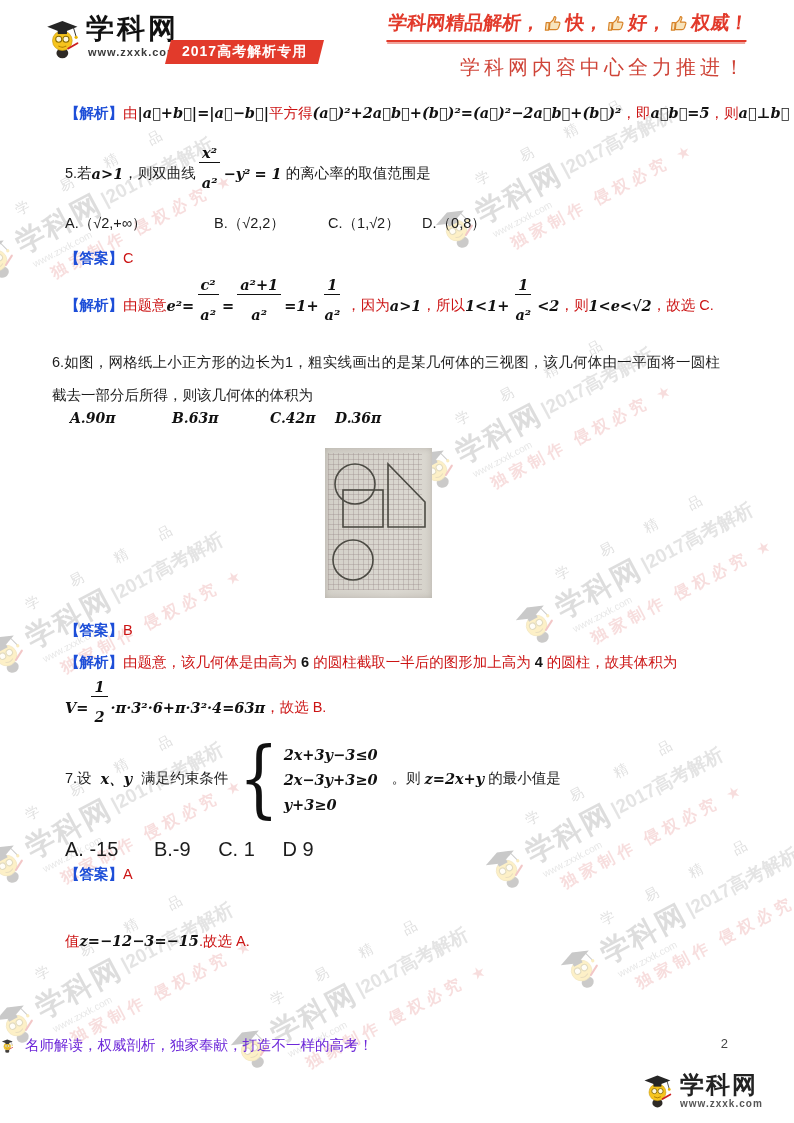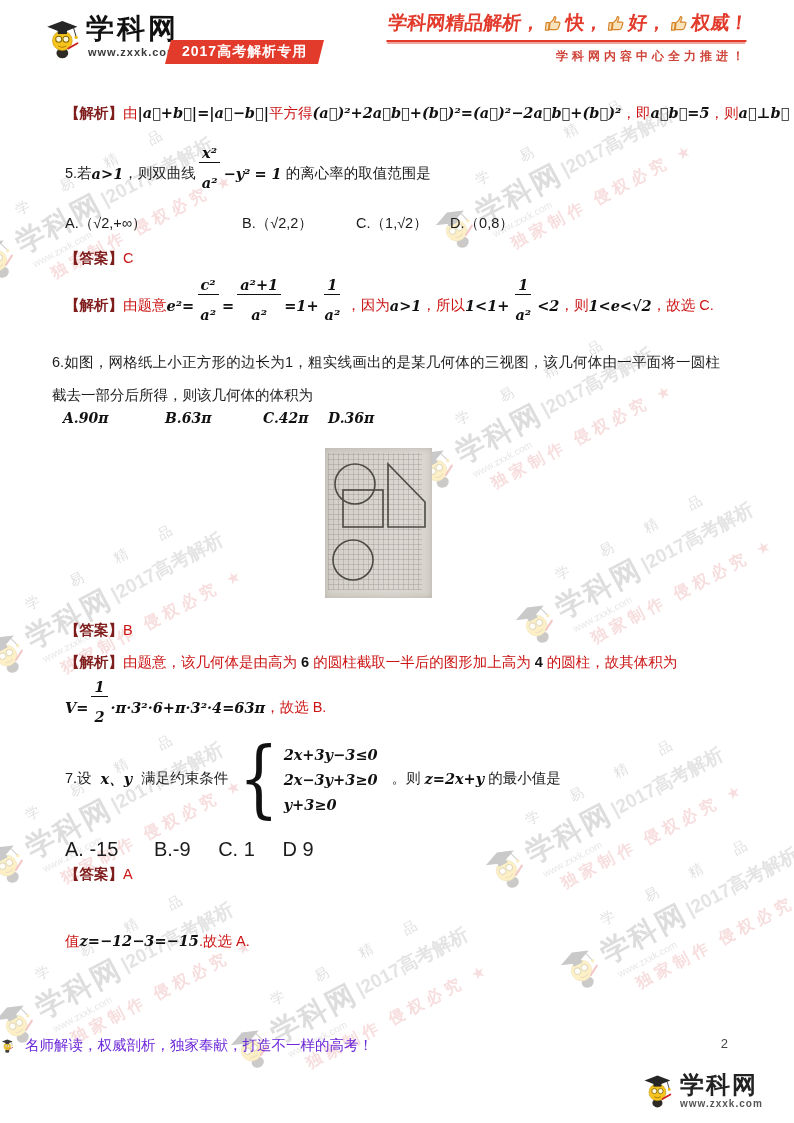--- a/index.html
+++ b/index.html
@@ -1,42 +1,42 @@
 <!DOCTYPE html>
 <html><head>
 <meta charset="utf-8">
 <style>
   html,body{margin:0;padding:0;background:#888;}
   .page{position:relative;width:794px;height:1123px;background:#ffffff;overflow:hidden;
         font-family:"Liberation Sans","DejaVu Sans",sans-serif;color:#1c1c1c;}
   
   .line{position:absolute;white-space:nowrap;font-size:14.5px;line-height:1.5;z-index:2;}
   .red{color:#cc1414;}
-  .lab{color:#7f1d1d;}
+  .lab{color:#1d4ed8;}
   .blk{color:#141414;}
   .m{font-family:"DejaVu Serif","Liberation Serif",serif;font-style:italic;font-weight:bold;color:#111;}
   .frac{display:inline-flex;flex-direction:column;align-items:center;vertical-align:middle;
         line-height:1.15;margin:0 3px;}
   .frac .fn{border-bottom:1.5px solid #111;padding:0 3px;}
   .frac .fd{padding:12px 3px;}
   .row{display:flex;align-items:center;}
   
   .logo-mascot{position:absolute;left:42px;top:8px;width:42px;height:60px;z-index:3;}
   .mascot-slot svg{width:100%;height:100%;display:block;}
   .site-name{position:absolute;left:86px;top:10px;font-size:28px;font-weight:bold;letter-spacing:3px;color:#111;z-index:3;}
   .site-url{position:absolute;left:88px;top:46px;font-size:11px;font-weight:bold;color:#3a3a3a;letter-spacing:1px;z-index:3;}
   .banner{position:absolute;left:168px;top:40px;background:#e23a2b;color:#fff;font-size:14px;font-weight:bold;
           padding:3px 14px;transform:skewX(-14deg);z-index:3;}
   .banner>span{display:inline-block;transform:skewX(14deg);letter-spacing:1px;}
   .hdr-right{position:absolute;right:46px;top:10px;text-align:right;z-index:3;}
   .hdr-slogan{display:flex;align-items:center;gap:3px;color:#e23a2b;font-weight:bold;font-size:19px;
               transform:skewX(-6deg);border-bottom:2px solid #e23a2b;box-shadow:0 3px 0 -1px #f0a49c;
               padding-bottom:4px;}
   .thumb{width:19px;height:19px;display:inline-block;}
-  .hdr-sub{margin-top:6px;color:#cf4438;font-size:12px;font-weight:bold;letter-spacing:4px;}
+  .hdr-sub{margin-top:12px;color:#cf4438;font-size:20px;font-weight:normal;letter-spacing:4px;}
   
   .opt{display:inline-block;}
   
   .figure{position:absolute;left:325px;top:448px;width:107px;height:150px;z-index:2;
           background:linear-gradient(100deg,#d2cfc7,#dbd8d1 70%,#d5d2ca);
           box-shadow:inset 0 0 6px rgba(90,85,75,.25);}
   .grid{position:absolute;left:3px;top:5px;right:10px;bottom:8px;
         background-image:repeating-linear-gradient(0deg,rgba(150,135,135,.35) 0,rgba(150,135,135,.35) 1px,transparent 1px,transparent 5px),
                          repeating-linear-gradient(90deg,rgba(150,135,135,.35) 0,rgba(150,135,135,.35) 1px,transparent 1px,transparent 5px);}
   .figure svg{position:absolute;left:0;top:0;width:100%;height:100%;}
@@ -358,21 +358,21 @@
     <span class="frac m">
         <span class="fn">x²</span>
         <span class="fd">a²</span>
       </span>
     <span class="m">−y²</span>
     <span class="m" style="margin:0 4px;">= 1</span>
     <span>的离心率的取值范围是</span>
   </div>
   <div class="line" style="left:65px;top:213px;">
     <span class="opt" style="width:145px;">A.（√2,+∞）</span>
-    <span class="opt" style="width:110px;margin-left:28px;">B.（√2,2）</span>
+    <span class="opt" style="width:110px;">B.（√2,2）</span>
     <span class="opt" style="width:90px;">C.（1,√2）</span>
     <span class="opt">D.（0,8）</span>
   </div>
   <div class="line" style="left:65px;top:248px;">
     <span class="lab" style="font-weight:bold">【答案】</span><span class="red">C</span>
   </div>
   <div class="line row" style="left:65px;top:278px;height:56px;">
     <span class="lab" style="font-weight:bold">【解析】</span>
     <span class="red">由题意</span>
     <span class="m">e²=</span>
@@ -398,21 +398,21 @@
         <span class="fn">1</span>
         <span class="fd">a²</span>
       </span>
     <span class="m">&lt;2</span>
     <span class="red">，则</span>
     <span class="m">1&lt;e&lt;√2</span>
     <span class="red">，故选 C.</span>
   </div>
 
   <div class="line" style="left:52px;top:346px;white-space:normal;width:668px;text-align:justify;line-height:33px;">6.如图，网格纸上小正方形的边长为1，粗实线画出的是某几何体的三视图，该几何体由一平面将一圆柱截去一部分后所得，则该几何体的体积为</div>
-  <div class="line" style="left:63px;top:408px;">
+  <div class="line" style="left:70px;top:408px;">
     <span class="opt m" style="font-size:14px;width:98px;">A.90π</span>
     <span class="opt m" style="font-size:14px;width:94px;">B.63π</span>
     <span class="opt m" style="font-size:14px;width:61px;">C.42π</span>
     <span class="opt m" style="font-size:14px;">D.36π</span>
   </div>
 
   <div class="figure">
     <div class="grid"></div>
     <svg viewBox="0 0 107 150" xmlns="http://www.w3.org/2000/svg">
       <rect x="18" y="42" width="40" height="37" fill="none" stroke="#4b4a43" stroke-width="1.6"></rect>

